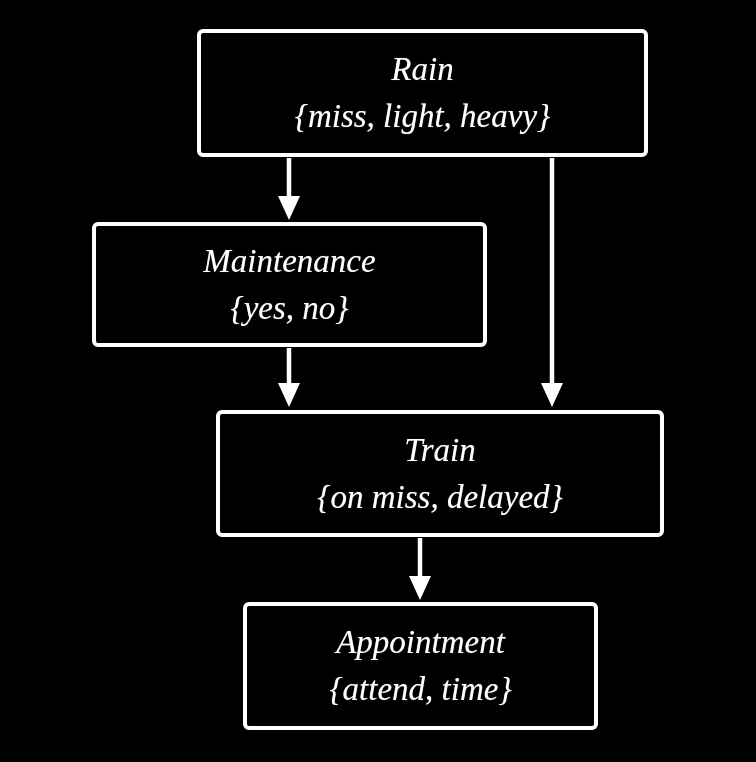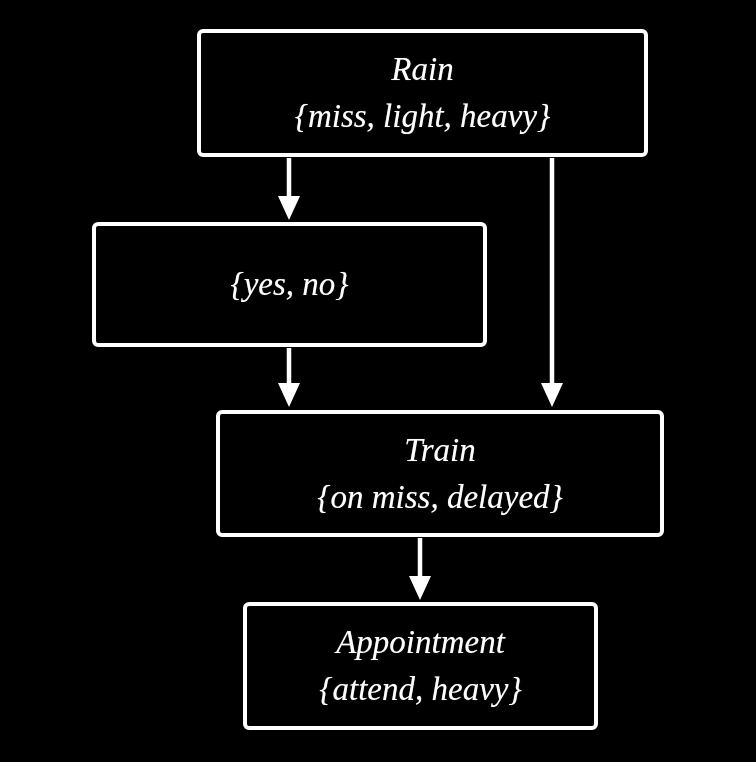--- a/index.html
+++ b/index.html
@@ -76,26 +76,27 @@
       <polygon points="409,576 431,576 420,600"></polygon>
     </g>
   </svg>
 
   <div class="node node-rain">
     <div class="node-label">Rain</div>
     <div class="node-values">{miss, light, heavy}</div>
   </div>
 
   <div class="node node-maintenance">
+    <div class="node-label">Maintenance</div>
     <div class="node-values">{yes, no}</div>
   </div>
 
   <div class="node node-train">
     <div class="node-label">Train</div>
     <div class="node-values">{on miss, delayed}</div>
   </div>
 
   <div class="node node-appointment">
     <div class="node-label">Appointment</div>
-    <div class="node-values">{attend, heavy}</div>
+    <div class="node-values">{attend, time}</div>
   </div>
 
 </div>
 
 </body></html>

